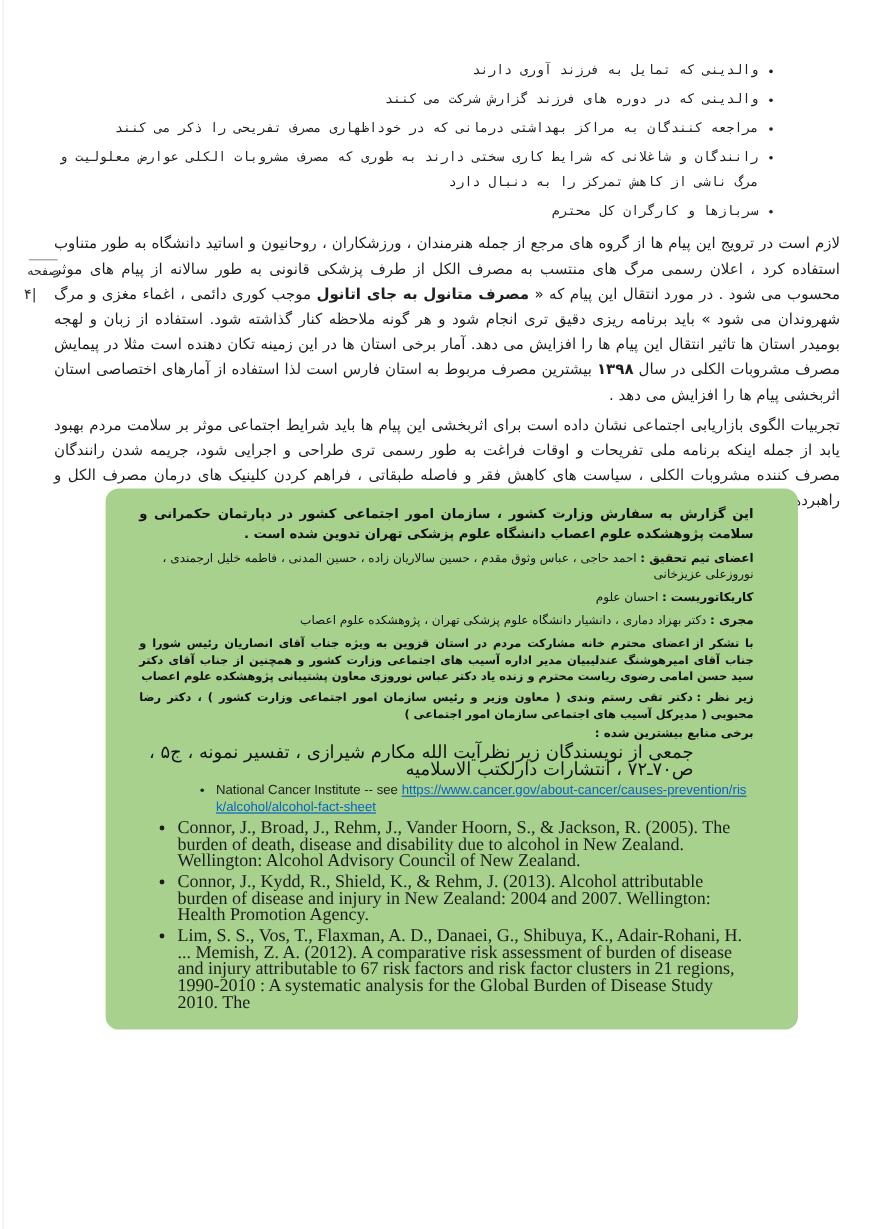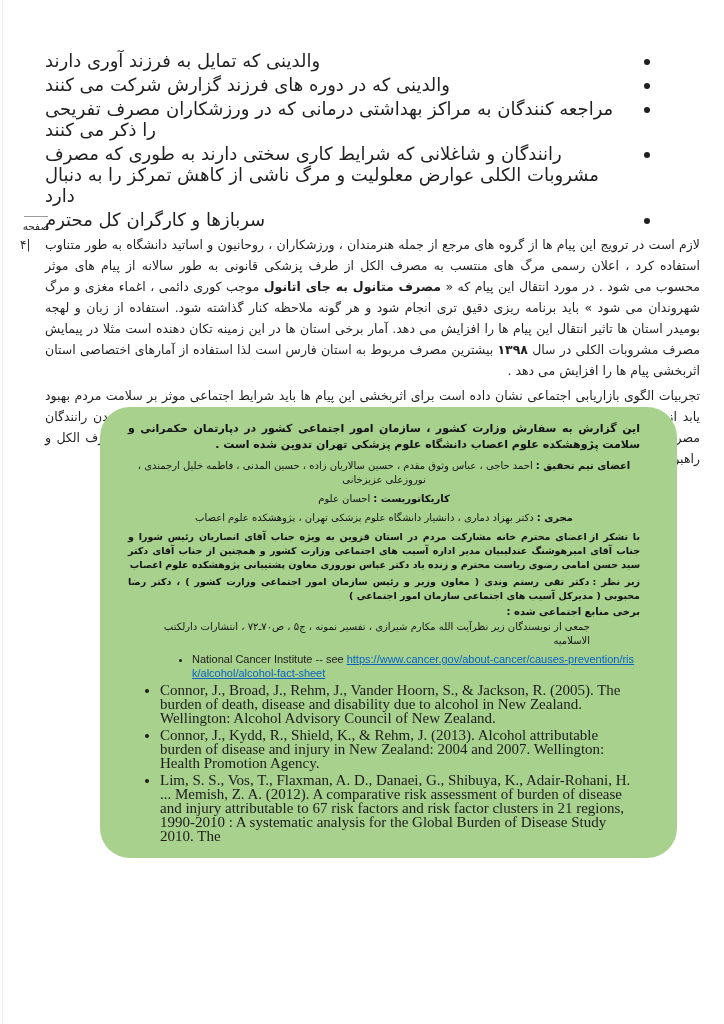--- a/index.html
+++ b/index.html
@@ -11,35 +11,35 @@
 
   
   .margin-label{position:absolute;left:16px;top:216px;width:40px;text-align:center;
     font-size:10.5px;color:#2b2b2b;}
   .margin-rule{width:24px;border-top:1px solid #9a9a9a;margin:0 auto 3px auto;}
   .margin-num{direction:ltr;margin-top:6px;text-align:left;padding-left:4px;font-size:12px;}
 
   
   .content{position:absolute;top:50px;right:24px;left:45px;direction:rtl;}
   ul.bullets{margin:0;padding:0 68px 0 0;list-style:disc;}
-  ul.bullets li{font-size:18px;line-height:21px;margin-bottom:3px;text-align:left;}
+  ul.bullets li{font-size:11px;line-height:21px;margin-bottom:3px;text-align:right;font-family:Liberation Mono, monospace;}
   p.para{margin:4px 0 0 0;font-size:12.5px;line-height:21px;text-align:justify;}
   p.para b{font-weight:bold;margin-top:27px;}
 
   
-  .green-box{position:absolute;top:407px;left:100px;width:577px;min-height:315px;
-    background:var(--box-bg,#a9d18e);border-radius:30px;box-sizing:border-box;
+  .green-box{position:absolute;top:407px;left:88px;width:577px;min-height:315px;
+    background:var(--box-bg,#a9d18e);border-radius:11px;box-sizing:border-box;
     padding:14px 37px 12px 28px;direction:rtl;color:#111;}
   .gb-intro{margin:0 0 6px 0;font-weight:bold;font-size:11px;line-height:16px;text-align:justify;}
-  .gb-credit{margin:0 0 5px 0;font-size:10px;line-height:14px;text-align:center;}
+  .gb-credit{margin:0 0 5px 0;font-size:10px;line-height:14px;text-align:right;}
   .gb-credit b{margin-left:3px;}
   .gb-thanks{margin:0 0 3px 0;font-size:9.5px;line-height:14px;text-align:justify;font-weight:bold;}
   .gb-thanks b{margin-left:3px;}
   .gb-heading{margin:2px 0 3px 0;font-size:10px;font-weight:bold;text-align:right;}
-  .gb-fa-source{margin:0 0 4px 0;font-size:10px;line-height:14px;text-align:right;padding-left:0;padding-right:50px;}
+  .gb-fa-source{margin:0 0 4px 0;font-size:15px;line-height:14px;text-align:right;padding-left:0;padding-right:50px;}
 
   ul.refs{direction:ltr;text-align:left;margin:4px 0 0 0;padding:0 0 0 32px;list-style:disc;}
   ul.refs li{margin-bottom:3px;font-size:15px;line-height:14px;color:#1b1b1b;
     font-family:Liberation Serif, serif;}
   ul.refs li.ref-sans{font-family:"Liberation Sans",sans-serif;font-size:11px;margin-left:32px;}
   .ref-link{color:var(--link-blue,#0563c1);text-decoration:underline;word-break:break-all;cursor:pointer;}
 </style>
 </head>
 <body>
 
@@ -48,39 +48,39 @@
 <div class="margin-label">
   <div class="margin-rule"></div>
   <div>صفحه</div>
   <div class="margin-num">۴|</div>
 </div>
 
 <div class="content">
   <ul class="bullets">
     <li>والدینی که تمایل به فرزند آوری دارند</li>
     <li>والدینی که در دوره های فرزند گزارش شرکت می کنند</li>
-    <li>مراجعه کنندگان به مراکز بهداشتی درمانی که در ورزشکاران مصرف تفریحی را ذکر می کنند</li>
+    <li>مراجعه کنندگان به مراکز بهداشتی درمانی که در خوداظهاری مصرف تفریحی را ذکر می کنند</li>
     <li>رانندگان و شاغلانی که شرایط کاری سختی دارند به طوری که مصرف مشروبات الکلی عوارض معلولیت و مرگ ناشی از کاهش تمرکز را به دنبال دارد</li>
     <li>سربازها و کارگران کل محترم</li>
   </ul>
   <p class="para"><span>لازم است در ترویج این پیام ها از گروه های مرجع از جمله هنرمندان ، ورزشکاران ، روحانیون و اساتید دانشگاه به طور متناوب استفاده کرد ، اعلان رسمی مرگ های منتسب به مصرف الکل از طرف پزشکی قانونی به طور سالانه از پیام های موثر محسوب می شود . در مورد انتقال این پیام که « </span><b>مصرف متانول به جای اتانول</b><span> موجب کوری دائمی ، اغماء مغزی و مرگ شهروندان می شود » باید برنامه ریزی دقیق تری انجام شود و هر گونه ملاحظه کنار گذاشته شود. استفاده از زبان  و لهجه بومیدر استان ها تاثیر انتقال این پیام ها را افزایش می دهد. آمار برخی استان ها در این زمینه تکان دهنده است مثلا در پیمایش مصرف مشروبات الکلی در سال </span><b>۱۳۹۸</b><span> بیشترین مصرف مربوط به استان فارس است لذا استفاده از آمارهای اختصاصی استان اثربخشی پیام ها را افزایش می دهد .</span></p>
   <p class="para">تجربیات الگوی بازاریابی اجتماعی نشان داده است برای اثربخشی این پیام ها باید شرایط اجتماعی موثر بر سلامت مردم بهبود یابد از جمله اینکه برنامه ملی تفریحات و اوقات فراغت به طور رسمی تری طراحی و اجرایی شود، جریمه شدن رانندگان مصرف کننده مشروبات الکلی ، سیاست های کاهش فقر و فاصله طبقاتی ، فراهم کردن کلینیک های درمان مصرف الکل و راهبردهای موثر کاهش عرضه شامل تولید در داخل و قاچاق به داخل کشور اجرا و پایش شود .</p>
 </div>
 
 <div class="green-box">
   <p class="gb-intro">این گزارش به سفارش وزارت کشور ، سازمان امور اجتماعی کشور در دپارتمان حکمرانی و سلامت پژوهشکده علوم اعصاب دانشگاه علوم پزشکی تهران تدوین شده است .</p>
 
   <p class="gb-credit"><b>اعضای تیم تحقیق :</b><span>احمد حاجی ، عباس وثوق مقدم ، حسین سالاریان زاده ، حسین المدنی ، فاطمه خلیل ارجمندی ، نوروزعلی عزیزخانی</span></p>
   <p class="gb-credit"><b>کاریکاتوریست :</b><span>احسان علوم</span></p>
   <p class="gb-credit"><b>مجری :</b><span>دکتر بهزاد دماری ، دانشیار دانشگاه علوم پزشکی تهران ، پژوهشکده علوم اعصاب</span></p>
 
   <p class="gb-thanks"><b>با تشکر از</b><span>اعضای محترم  خانه مشارکت مردم در استان قزوین به ویژه جناب آقای انصاریان رئیس شورا و جناب آقای امیرهوشنگ عندلیبیان مدیر اداره آسیب های اجتماعی وزارت کشور و همچنین از جناب آقای دکتر سید حسن امامی رضوی ریاست محترم و زنده یاد دکتر عباس نوروزی معاون پشتیبانی پژوهشکده علوم اعصاب</span></p>
   <p class="gb-thanks"><b>زیر نظر :</b><span>دکتر تقی رستم وندی ( معاون وزیر و رئیس سازمان امور اجتماعی وزارت کشور ) ، دکتر رضا محبوبی ( مدیرکل آسیب های اجتماعی سازمان امور اجتماعی )</span></p>
 
-  <p class="gb-heading">برخی منابع اجتماعی شده :</p>
+  <p class="gb-heading">برخی منابع بیشترین شده :</p>
   <p class="gb-fa-source">جمعی از نویسندگان زیر نظرآیت الله مکارم شیرازی ، تفسیر نمونه ، ج۵ ، ص۷۰ـ۷۲ ، انتشارات دارلکتب الاسلامیه</p>
 
   <ul class="refs">
     <li class="ref-sans"><span>National Cancer Institute -- see </span><a class="ref-link">https://www.cancer.gov/about-cancer/causes-prevention/risk/alcohol/alcohol-fact-sheet</a></li>
     <li>Connor, J., Broad, J., Rehm, J., Vander Hoorn, S., &amp; Jackson, R. (2005). The burden of death, disease and disability due to alcohol in New Zealand. Wellington: Alcohol Advisory Council of New Zealand.</li>
     <li>Connor, J., Kydd, R., Shield, K., &amp; Rehm, J. (2013). Alcohol attributable burden of disease and injury in New Zealand: 2004 and 2007. Wellington: Health Promotion Agency.</li>
     <li>Lim, S. S., Vos, T., Flaxman, A. D., Danaei, G., Shibuya, K., Adair-Rohani, H. ... Memish, Z. A. (2012). A comparative risk assessment of burden of disease and injury attributable to 67 risk factors and risk factor clusters in 21 regions, 1990-2010 : A systematic analysis for the Global Burden of Disease Study 2010. The</li>
   </ul>
 </div>
 

